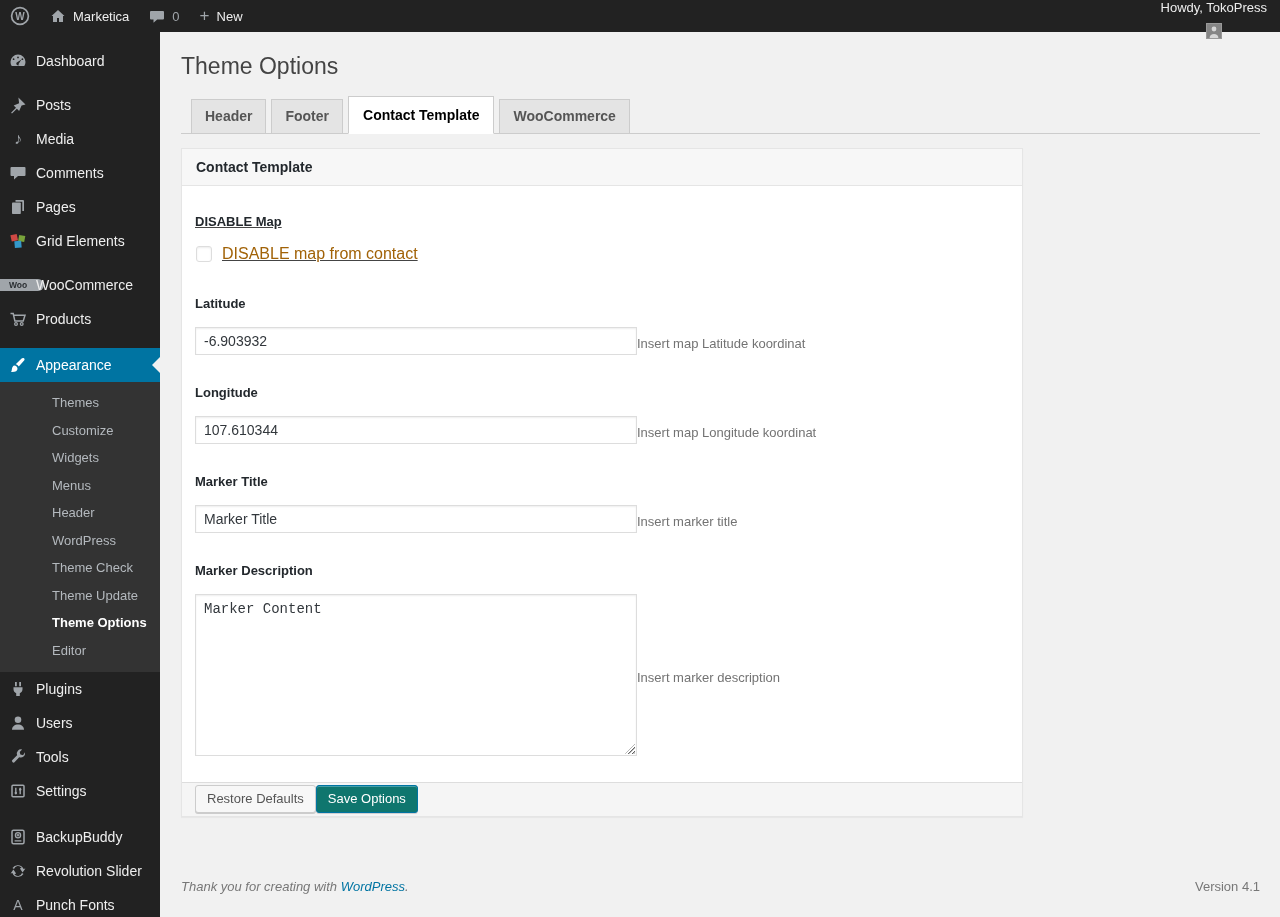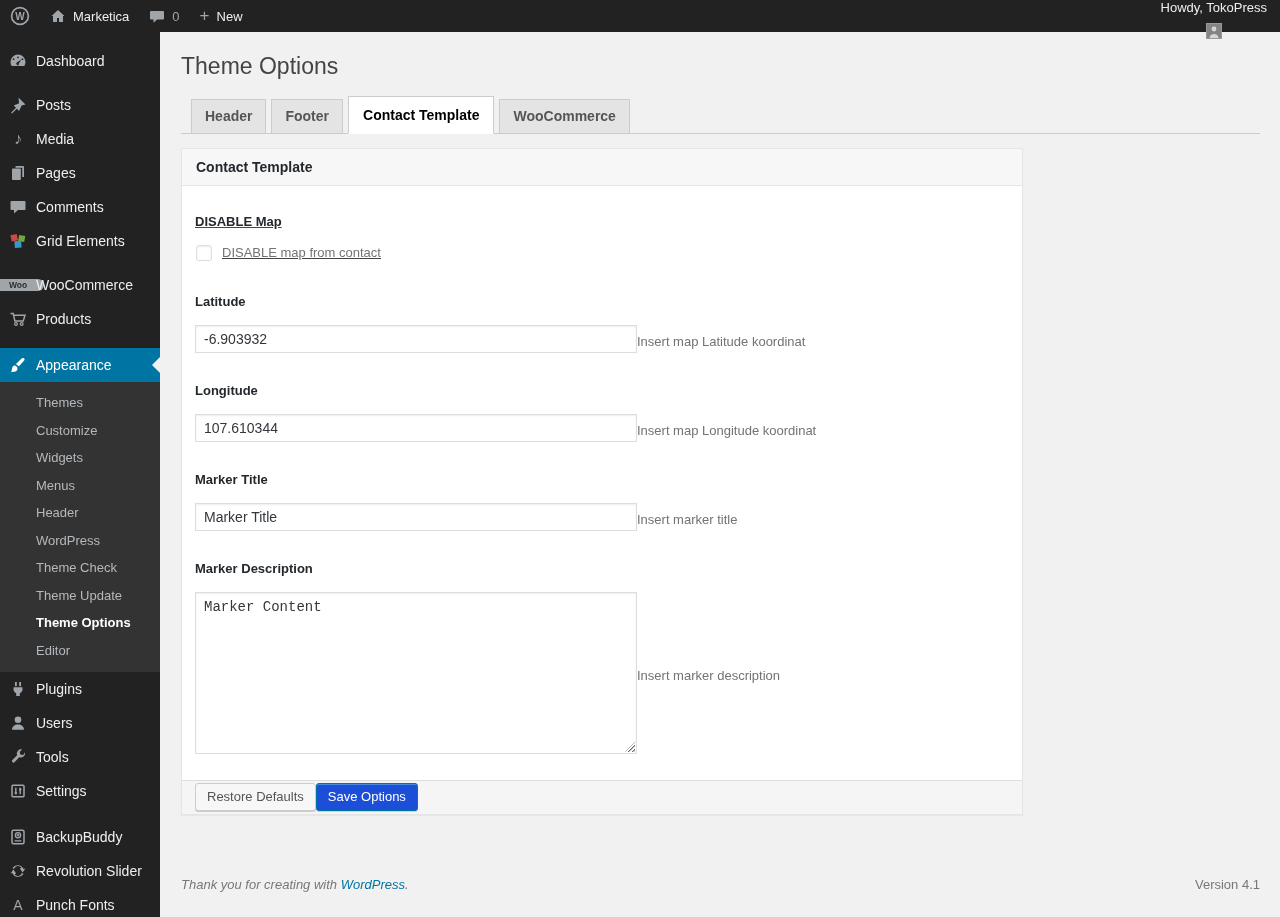--- a/index.html
+++ b/index.html
@@ -24,21 +24,21 @@
   .menu-item { display:flex; align-items:center; height:34px; padding-left:8px; color:#eee;
     font-size:14px; cursor:pointer; }
   .menu-icon { width:20px; height:20px; margin-right:8px; flex:none; display:flex;
     align-items:center; justify-content:center; color:#a0a5aa; font-size:16px; }
   .menu-item.active { background:#0074a2; color:#fff; position:relative; }
   .menu-item.active .menu-icon { color:#fff; }
   .menu-item.active::after { content:""; position:absolute; right:0; top:50%; margin-top:-8px;
     border:8px solid transparent; border-right-color:#f1f1f1; }
   .menu-sep-s { height:10px; } .menu-sep-m { height:12px; }
   .submenu { background:#333; padding:7px 0 8px; }
-  .submenu li { padding:7px 12px 7px 36px; font-size:13px; line-height:13.5px; color:#b4b9be; cursor:pointer; }
+  .submenu li { padding:7px 12px 7px 52px; font-size:13px; line-height:13.5px; color:#b4b9be; cursor:pointer; }
   .submenu li.current { color:#fff; font-weight:bold; }
   .woo-badge { background:#a0a5aa; color:#2b2f33; font-size:8.5px; font-weight:bold;
     border-radius:6px; padding:2px 17px; line-height:1; }
   .pf-glyph { color:#a0a5aa; font-size:14px; }
   
   .wpbody { margin-left:160px; padding:52px 20px 0 21px; }
   .page-title { font-size:23px; font-weight:400; color:#444; line-height:1.3; }
   .nav-tab-wrapper { margin-top:14px; border-bottom:1px solid #ccc; padding-left:10px;
     display:flex; align-items:flex-end; }
   .nav-tab { background:#e4e4e4; border:1px solid #ccc; border-bottom:none; color:#555;
@@ -63,27 +63,27 @@
   .opt-textarea { width:442px; height:162px; padding:6px 8px; font-size:14px; color:#32373c;
     border:1px solid #ddd; background:#fff; box-shadow:inset 0 1px 2px rgba(0,0,0,.07);
     font-family:Liberation Mono, monospace; resize:vertical; outline:none; display:block; }
   .resize-grip { position:absolute; right:2px; bottom:2px; width:11px; height:11px;
     background:repeating-linear-gradient(135deg, transparent 0 2px, #b8b8b8 2px 3px);
     clip-path:polygon(100% 0, 0 100%, 100% 100%); pointer-events:none; }
   .opt-hint { padding-top:6px; font-size:13px; color:#737373; }
   .checkbox { appearance:none; -webkit-appearance:none; width:16px; height:16px; flex:none;
     border:1px solid #ddd; border-radius:3px; background:#fff;
     box-shadow:inset 0 1px 2px rgba(0,0,0,.08); margin:0 10px 0 1px; cursor:pointer; }
-  .checkbox-label { font-size:13px; color:#737373; }
+  .checkbox-label { font-size:16px; color:#a16207; }
   .postbox-footer { display:flex; align-items:center;
     padding:4px 13px; height:34px; background:#f5f5f5; border-top:1px solid #ddd; }
   .button { font-size:13px; padding:5px 11px; border-radius:3px; cursor:pointer; line-height:1.2;
     font-family:"Liberation Sans", sans-serif; }
   .button-secondary { background:#f7f7f7; border:1px solid #ccc; color:#555; box-shadow:0 1px 0 #ccc; }
-  .button-primary { background:#1d4ed8; border:1px solid #0074a2; color:#fff;
+  .button-primary { background:#0f766e; border:1px solid #0074a2; color:#fff;
     box-shadow:inset 0 1px 0 rgba(120,200,230,.5), 0 1px 0 rgba(0,0,0,.15); }
   
   .wpfooter { display:flex; justify-content:space-between; margin-top:62px; font-size:13px;
     color:#777; padding-bottom:12px; }
   .footer-thanks { font-style:italic; }
   .footer-thanks a { color:#0074a2; text-decoration:none; cursor:pointer; }
   svg { display:block; }
 </style>
 </head>
 <body>
@@ -149,33 +149,33 @@
       </span>
       <span>Posts</span>
     </li>
     <li class="menu-item">
       <span class="menu-icon">♪</span>
       <span>Media</span>
     </li>
     <li class="menu-item">
       <span class="menu-icon">
         <svg width="20" height="20" viewBox="0 0 20 20">
+            <path fill="currentColor" d="M3.5 4h13a1 1 0 0 1 1 1v7a1 1 0 0 1-1 1H10l-4 3.5V13H3.5a1 1 0 0 1-1-1V5a1 1 0 0 1 1-1z"></path>
+          </svg>
+      </span>
+      <span>Comments</span>
+    </li>
+    <li class="menu-item">
+      <span class="menu-icon">
+        <svg width="20" height="20" viewBox="0 0 20 20">
             <path fill="currentColor" d="M7.5 3H15a1 1 0 0 1 1 1v10h-1.7V4.7H7.5z"></path>
             <rect x="4" y="5.5" width="8.8" height="11.5" rx="0.8" fill="currentColor"></rect>
           </svg>
       </span>
       <span>Pages</span>
-    </li>
-    <li class="menu-item">
-      <span class="menu-icon">
-        <svg width="20" height="20" viewBox="0 0 20 20">
-            <path fill="currentColor" d="M3.5 4h13a1 1 0 0 1 1 1v7a1 1 0 0 1-1 1H10l-4 3.5V13H3.5a1 1 0 0 1-1-1V5a1 1 0 0 1 1-1z"></path>
-          </svg>
-      </span>
-      <span>Comments</span>
     </li>
     <li class="menu-item">
       <span class="menu-icon">
         <svg width="20" height="20" viewBox="0 0 20 20">
           <rect x="3" y="3.5" width="6.4" height="6.4" fill="#cf4944" transform="rotate(-12 6.2 6.7)"></rect>
           <rect x="10.6" y="4.4" width="6.2" height="6.2" fill="#79a33b" transform="rotate(10 13.7 7.5)"></rect>
           <rect x="6.6" y="10" width="6.8" height="6.8" fill="#3498c9" transform="rotate(-5 10 13.4)"></rect>
         </svg>
       </span>
       <span>Grid Elements</span>

